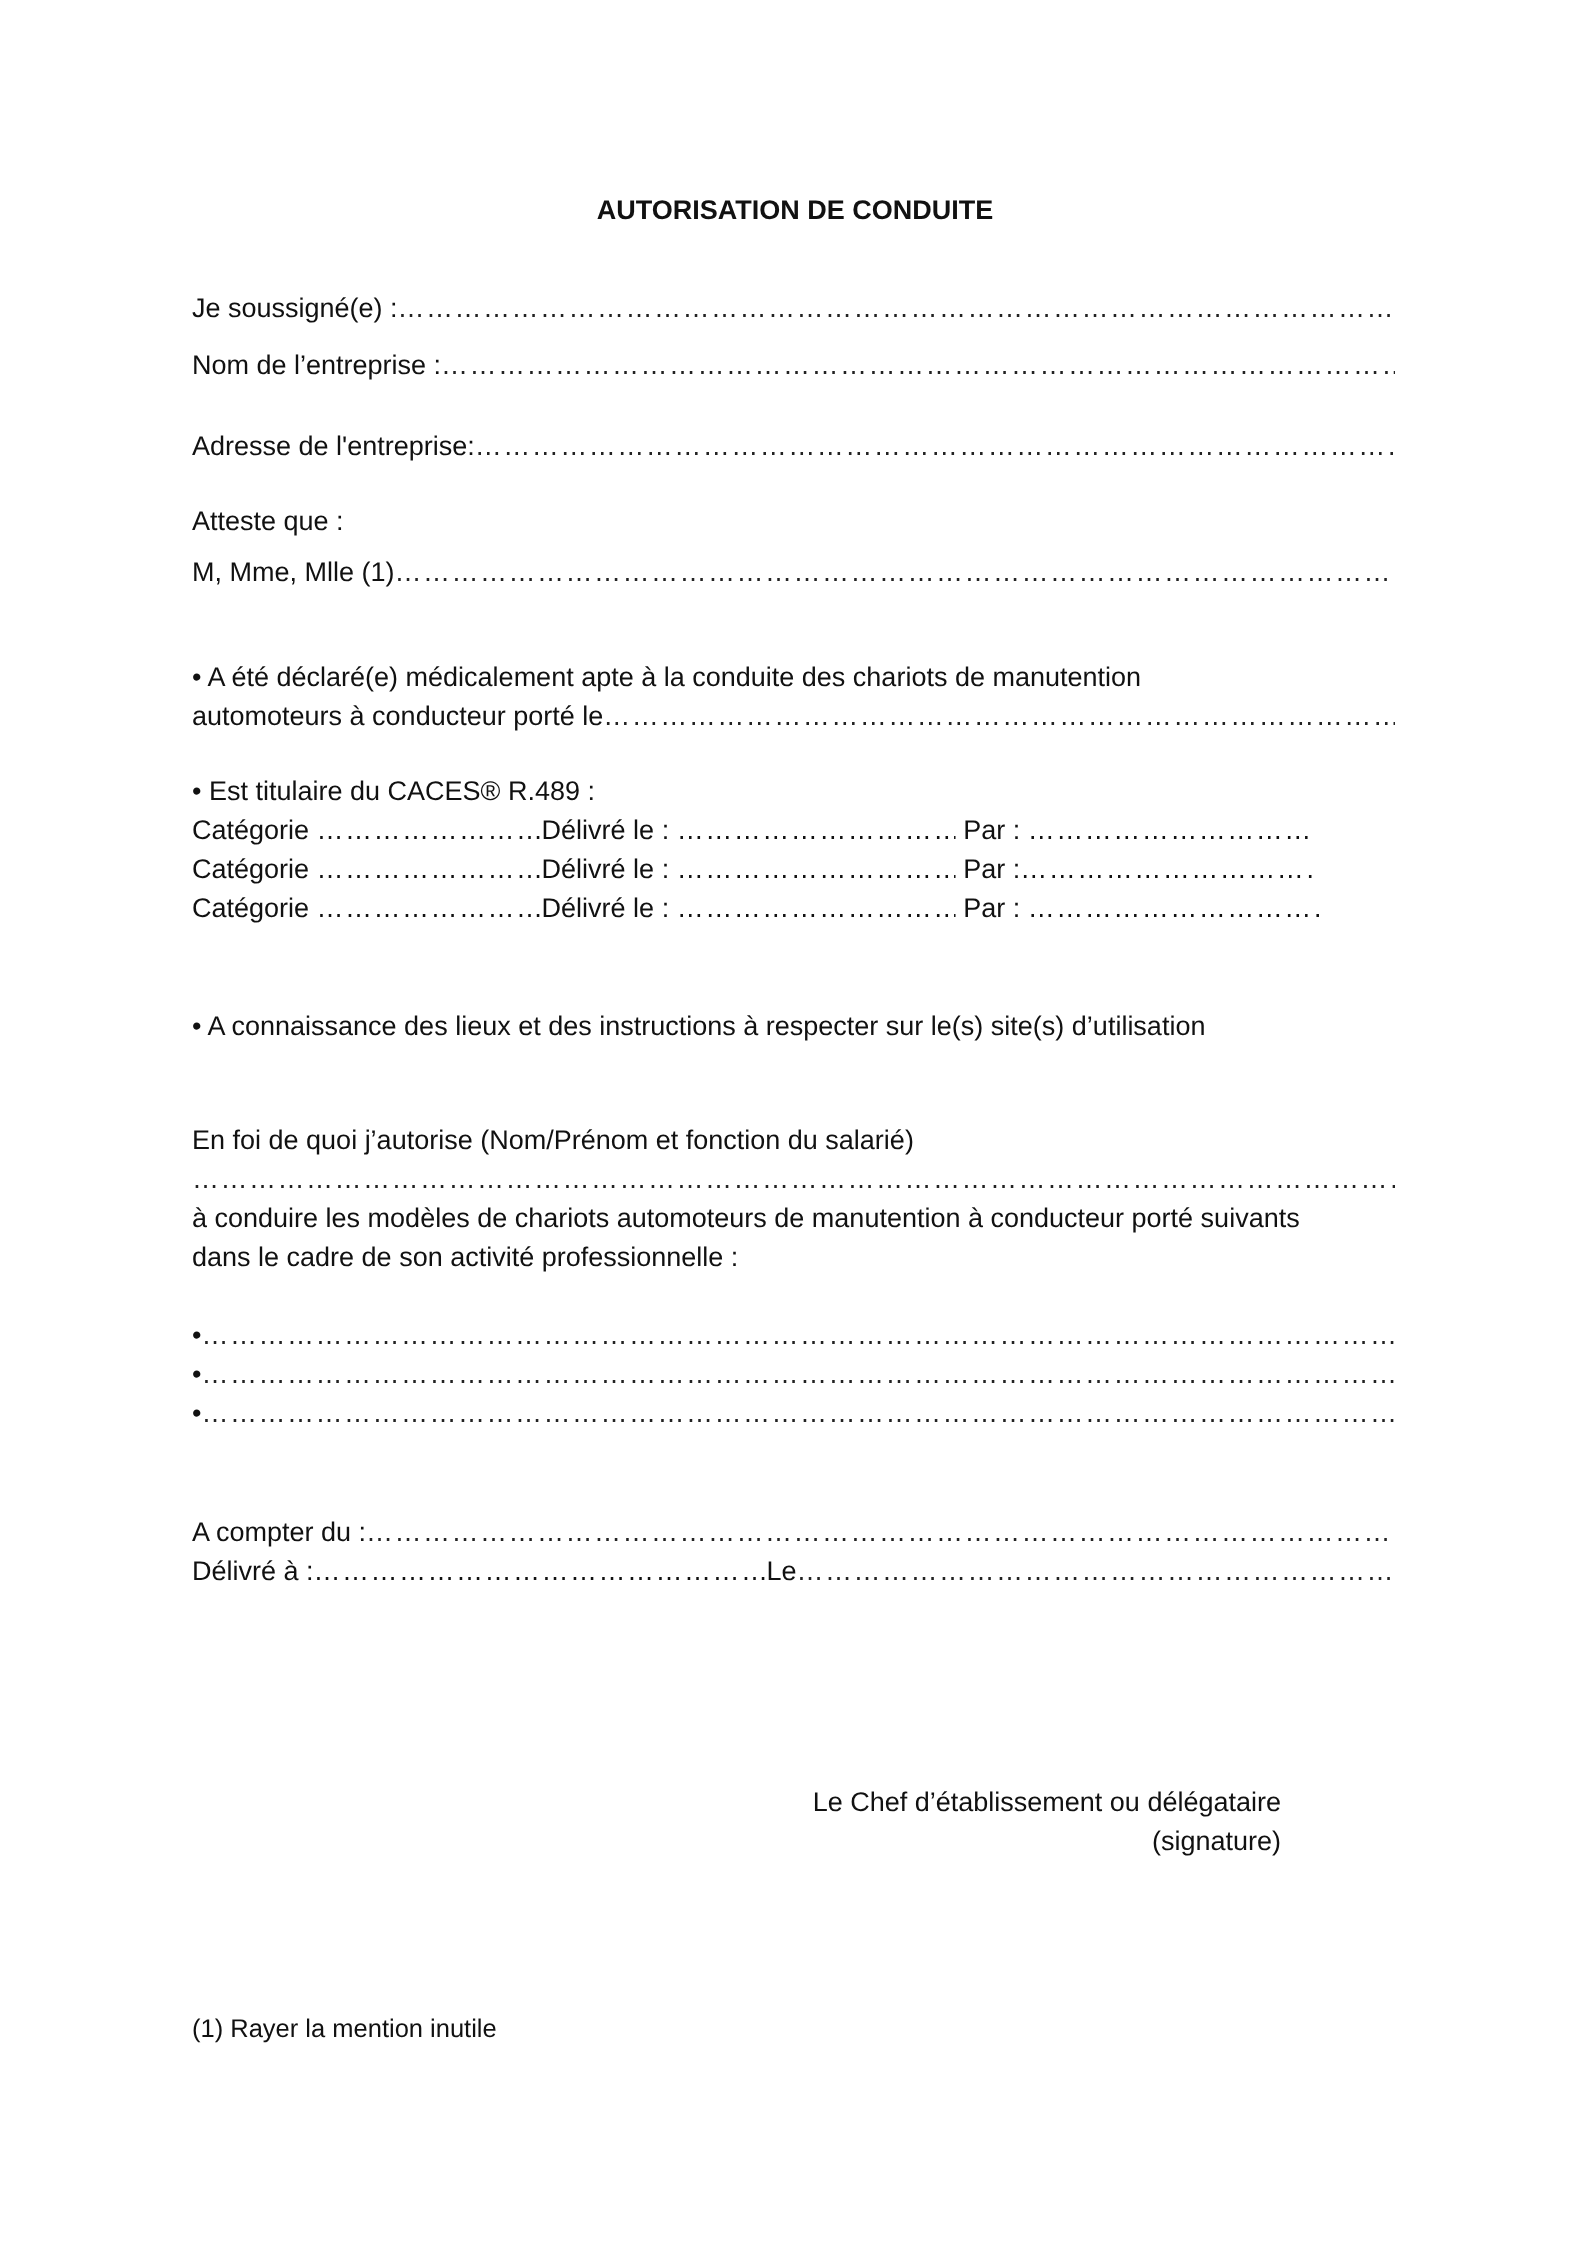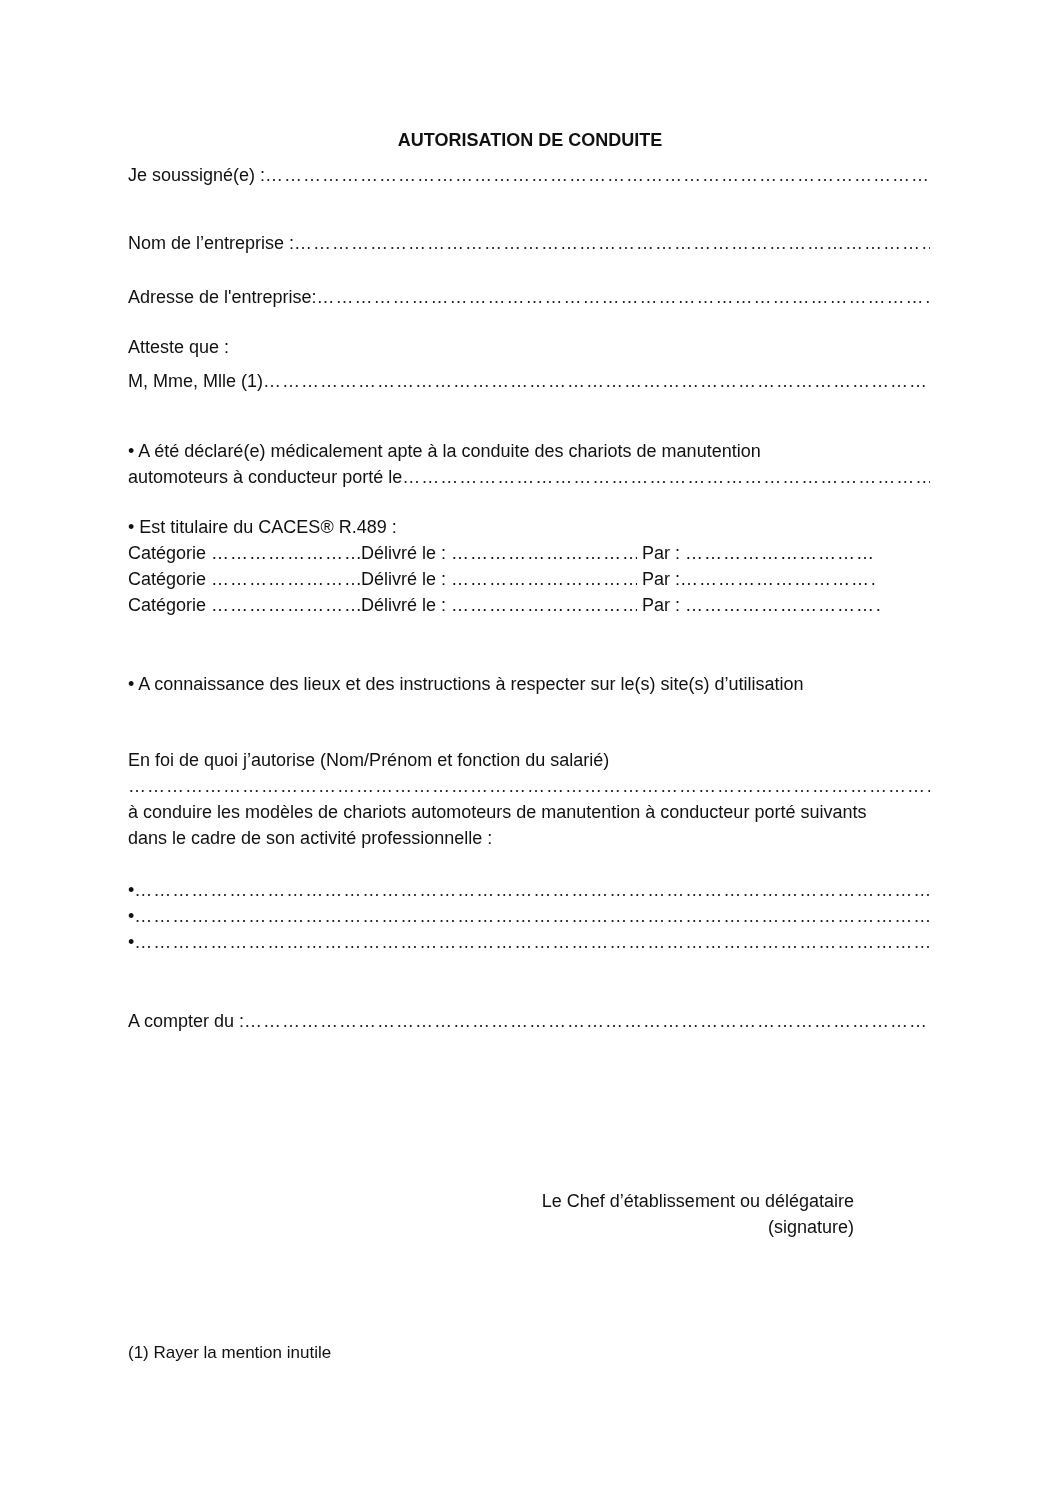--- a/index.html
+++ b/index.html
@@ -17,21 +17,21 @@
     .right { position: absolute; right: 130px; text-align: center; line-height: 26px; }
     .foot { position: absolute; left: 128px; top: 1343px; font-size: 17px; }
   </style>
 </head>
 <body>
 
 <div class="page">
 
   <div class="title">AUTORISATION DE CONDUITE</div>
 
-  <div class="line field" style="top:162px;">
+  <div class="line field" style="top:192px;">
     <span>Je soussigné(e) : </span>
     <span class="dots"></span>
   </div>
 
   <div class="line field" style="top:230px;text-align:center;">
     <span>Nom de l’entreprise : </span>
     <span class="dots"></span>
   </div>
 
   <div class="line field" style="top:284px;">
@@ -83,18 +83,24 @@
   </div>
   <div class="line field" style="top:929px;">
     <span>• </span>
     <span class="dots"></span>
   </div>
 
   <div class="line field" style="top:1008px;">
     <span>A compter du :</span>
     <span class="dots"></span>
   </div>
+  <div class="line field" style="top:1034px;">
+    <span>Délivré à :</span>
+    <span class="fixed-dots" style="width:302px;"></span>
+    <span> Le </span>
+    <span class="dots"></span>
+  </div>
 
   <div class="right" style="top:1188px;">Le Chef d’établissement ou délégataire</div>
   <div class="right" style="top:1214px;">(signature)</div>
 
   <div class="foot">(1) Rayer la mention inutile</div>
 </div>
 
 </body></html>

